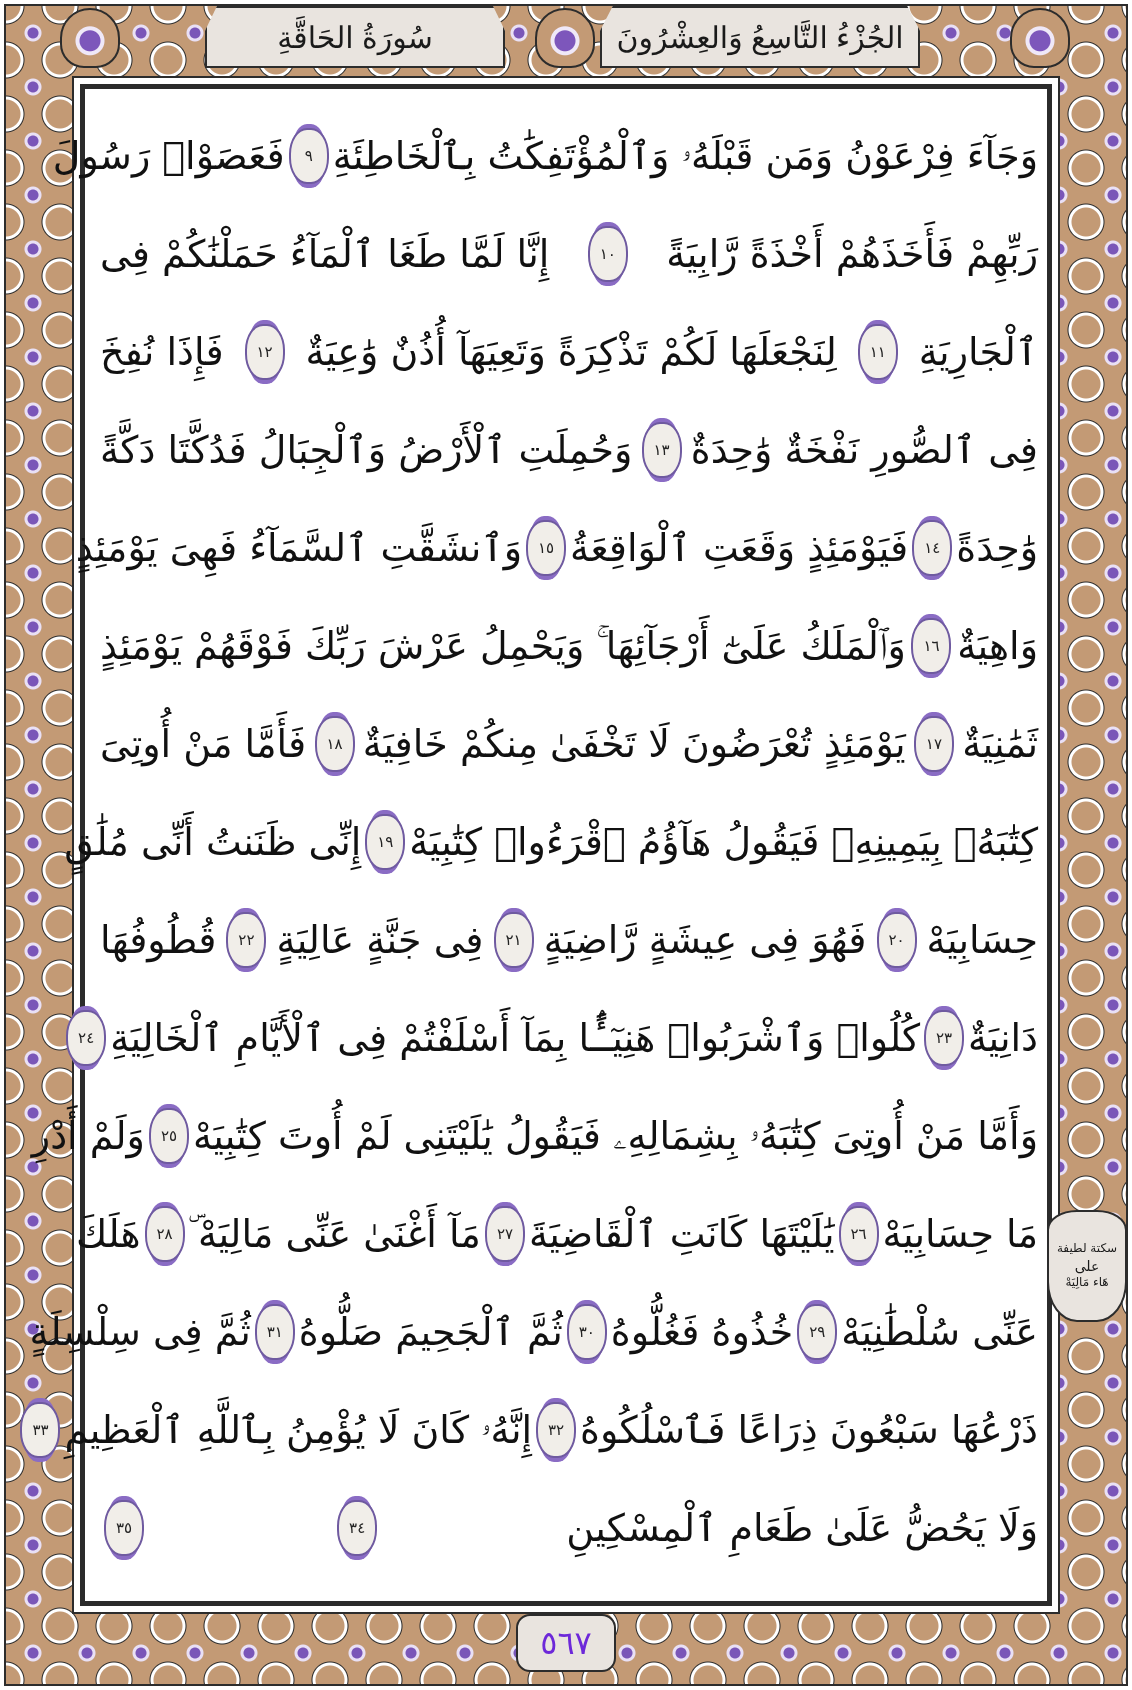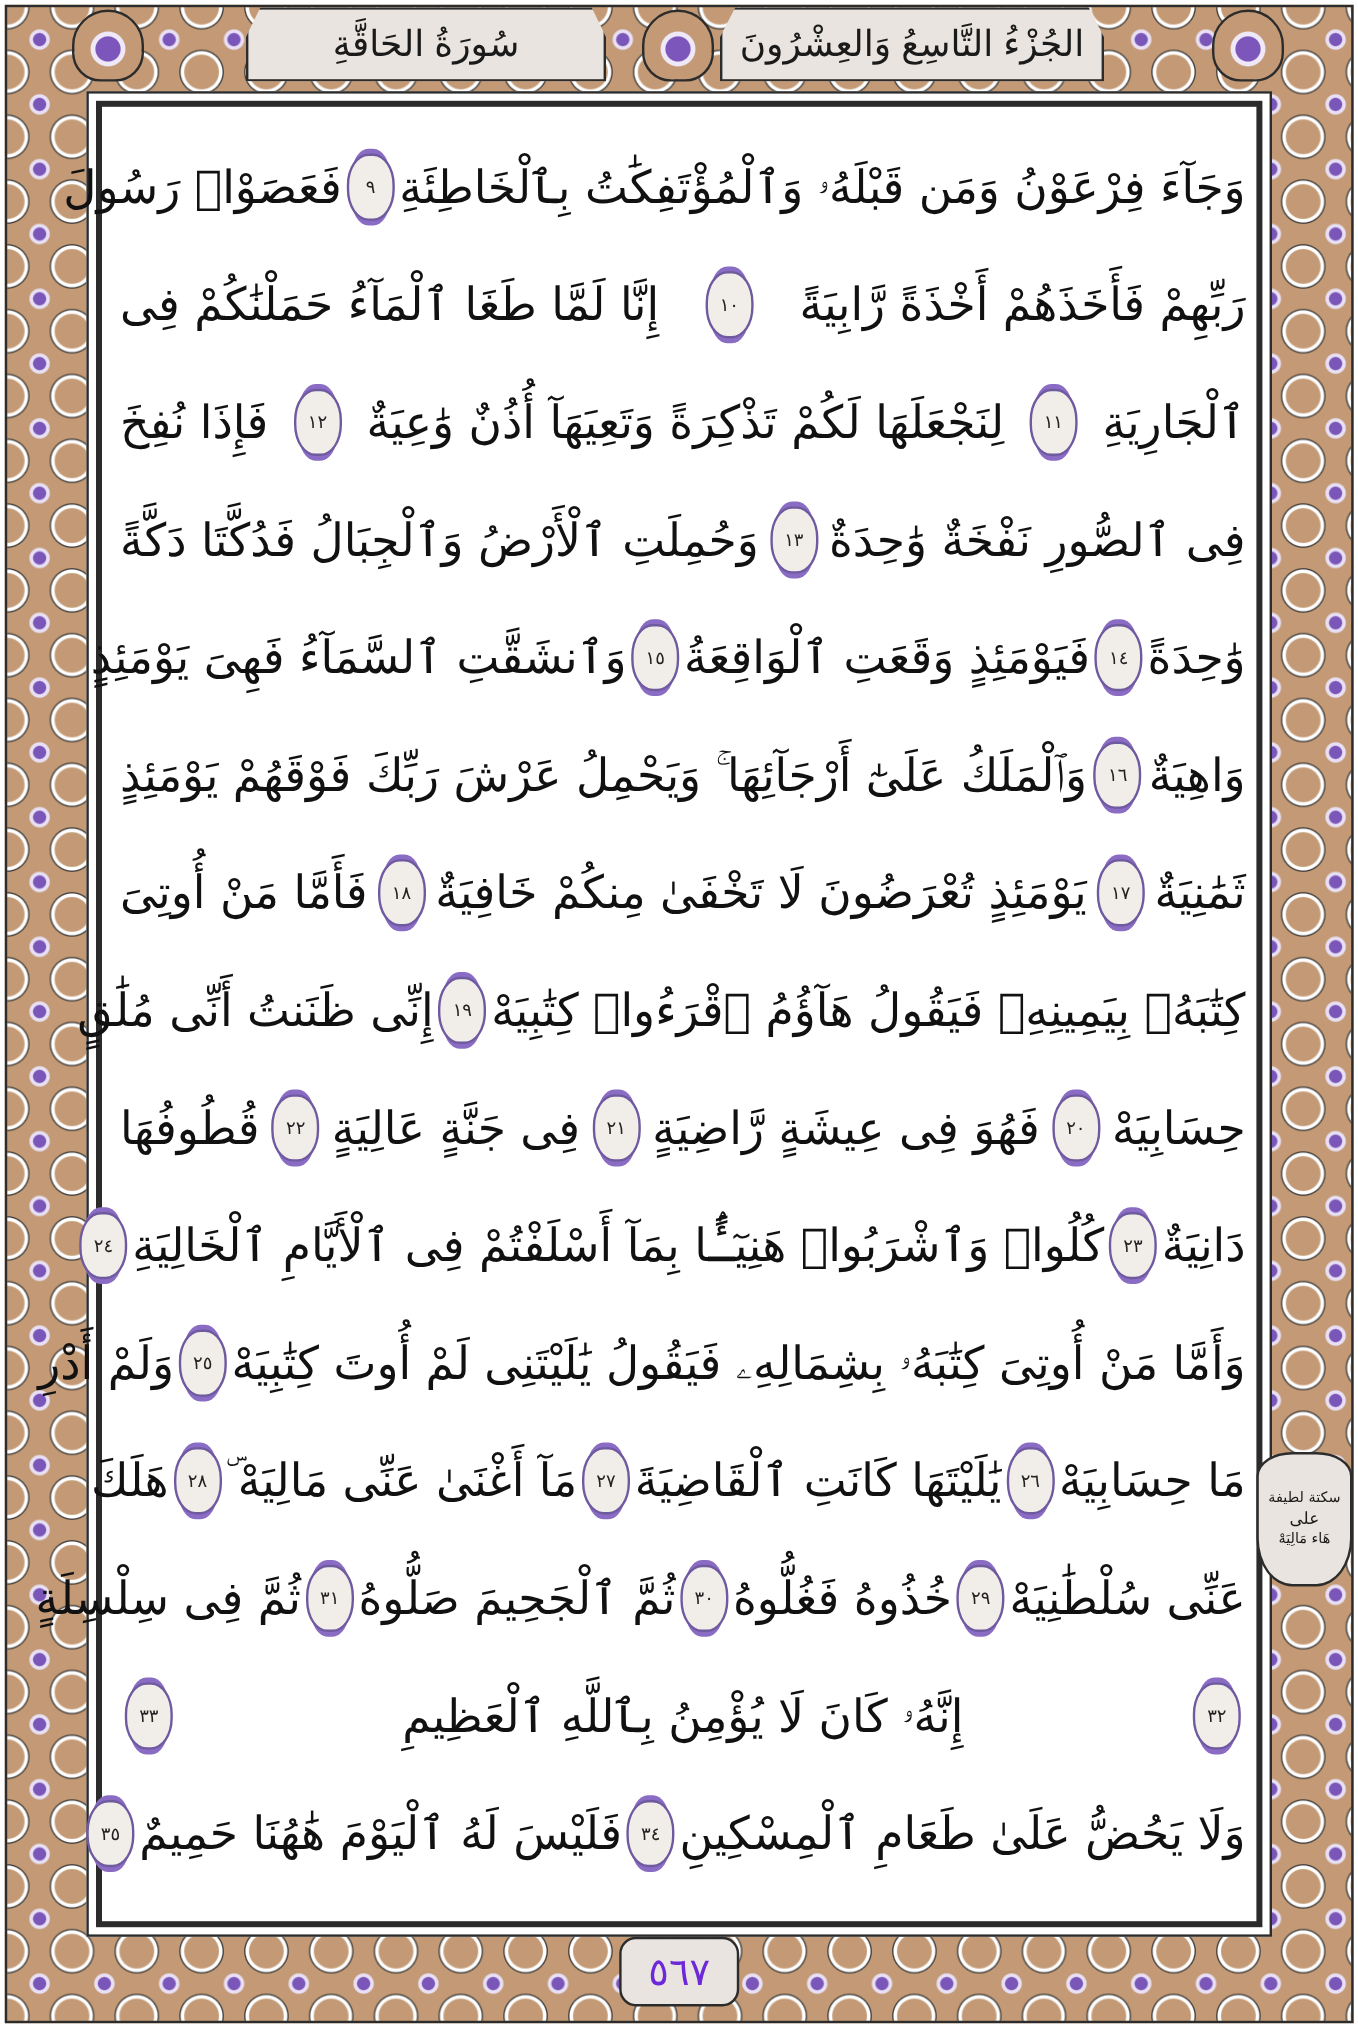--- a/index.html
+++ b/index.html
@@ -145,28 +145,28 @@
       <div class="line" style="top: 1176px;">
         <span class="seg">عَنِّى سُلْطَٰنِيَهْ</span>
         <span class="ayah-marker">٢٩</span>
         <span class="seg">خُذُوهُ فَغُلُّوهُ</span>
         <span class="ayah-marker">٣٠</span>
         <span class="seg">ثُمَّ ٱلْجَحِيمَ صَلُّوهُ</span>
         <span class="ayah-marker">٣١</span>
         <span class="seg">ثُمَّ فِى سِلْسِلَةٍ</span>
       </div>
       <div class="line" style="top: 1274px;">
+        <span class="seg">ذَرْعُهَا سَبْعُونَ ذِرَاعًا فَٱسْلُكُوهُ</span>
         <span class="ayah-marker">٣٢</span>
         <span class="seg">إِنَّهُۥ كَانَ لَا يُؤْمِنُ بِٱللَّهِ ٱلْعَظِيمِ</span>
         <span class="ayah-marker">٣٣</span>
       </div>
       <div class="line" style="top: 1372px;">
         <span class="seg">وَلَا يَحُضُّ عَلَىٰ طَعَامِ ٱلْمِسْكِينِ</span>
         <span class="ayah-marker">٣٤</span>
-        <span class="seg">فَلَيْسَ لَهُ ٱلْيَوْمَ هَٰهُنَا حَمِيمٌ</span>
         <span class="ayah-marker">٣٥</span>
       </div>
     </div>
 
   <div class="side-note">
     <span class="sn-1">سكتة لطيفة</span>
     <span class="sn-2">على</span>
     <span class="sn-3">هَاء مَالِيَهْ</span>
   </div>
 

